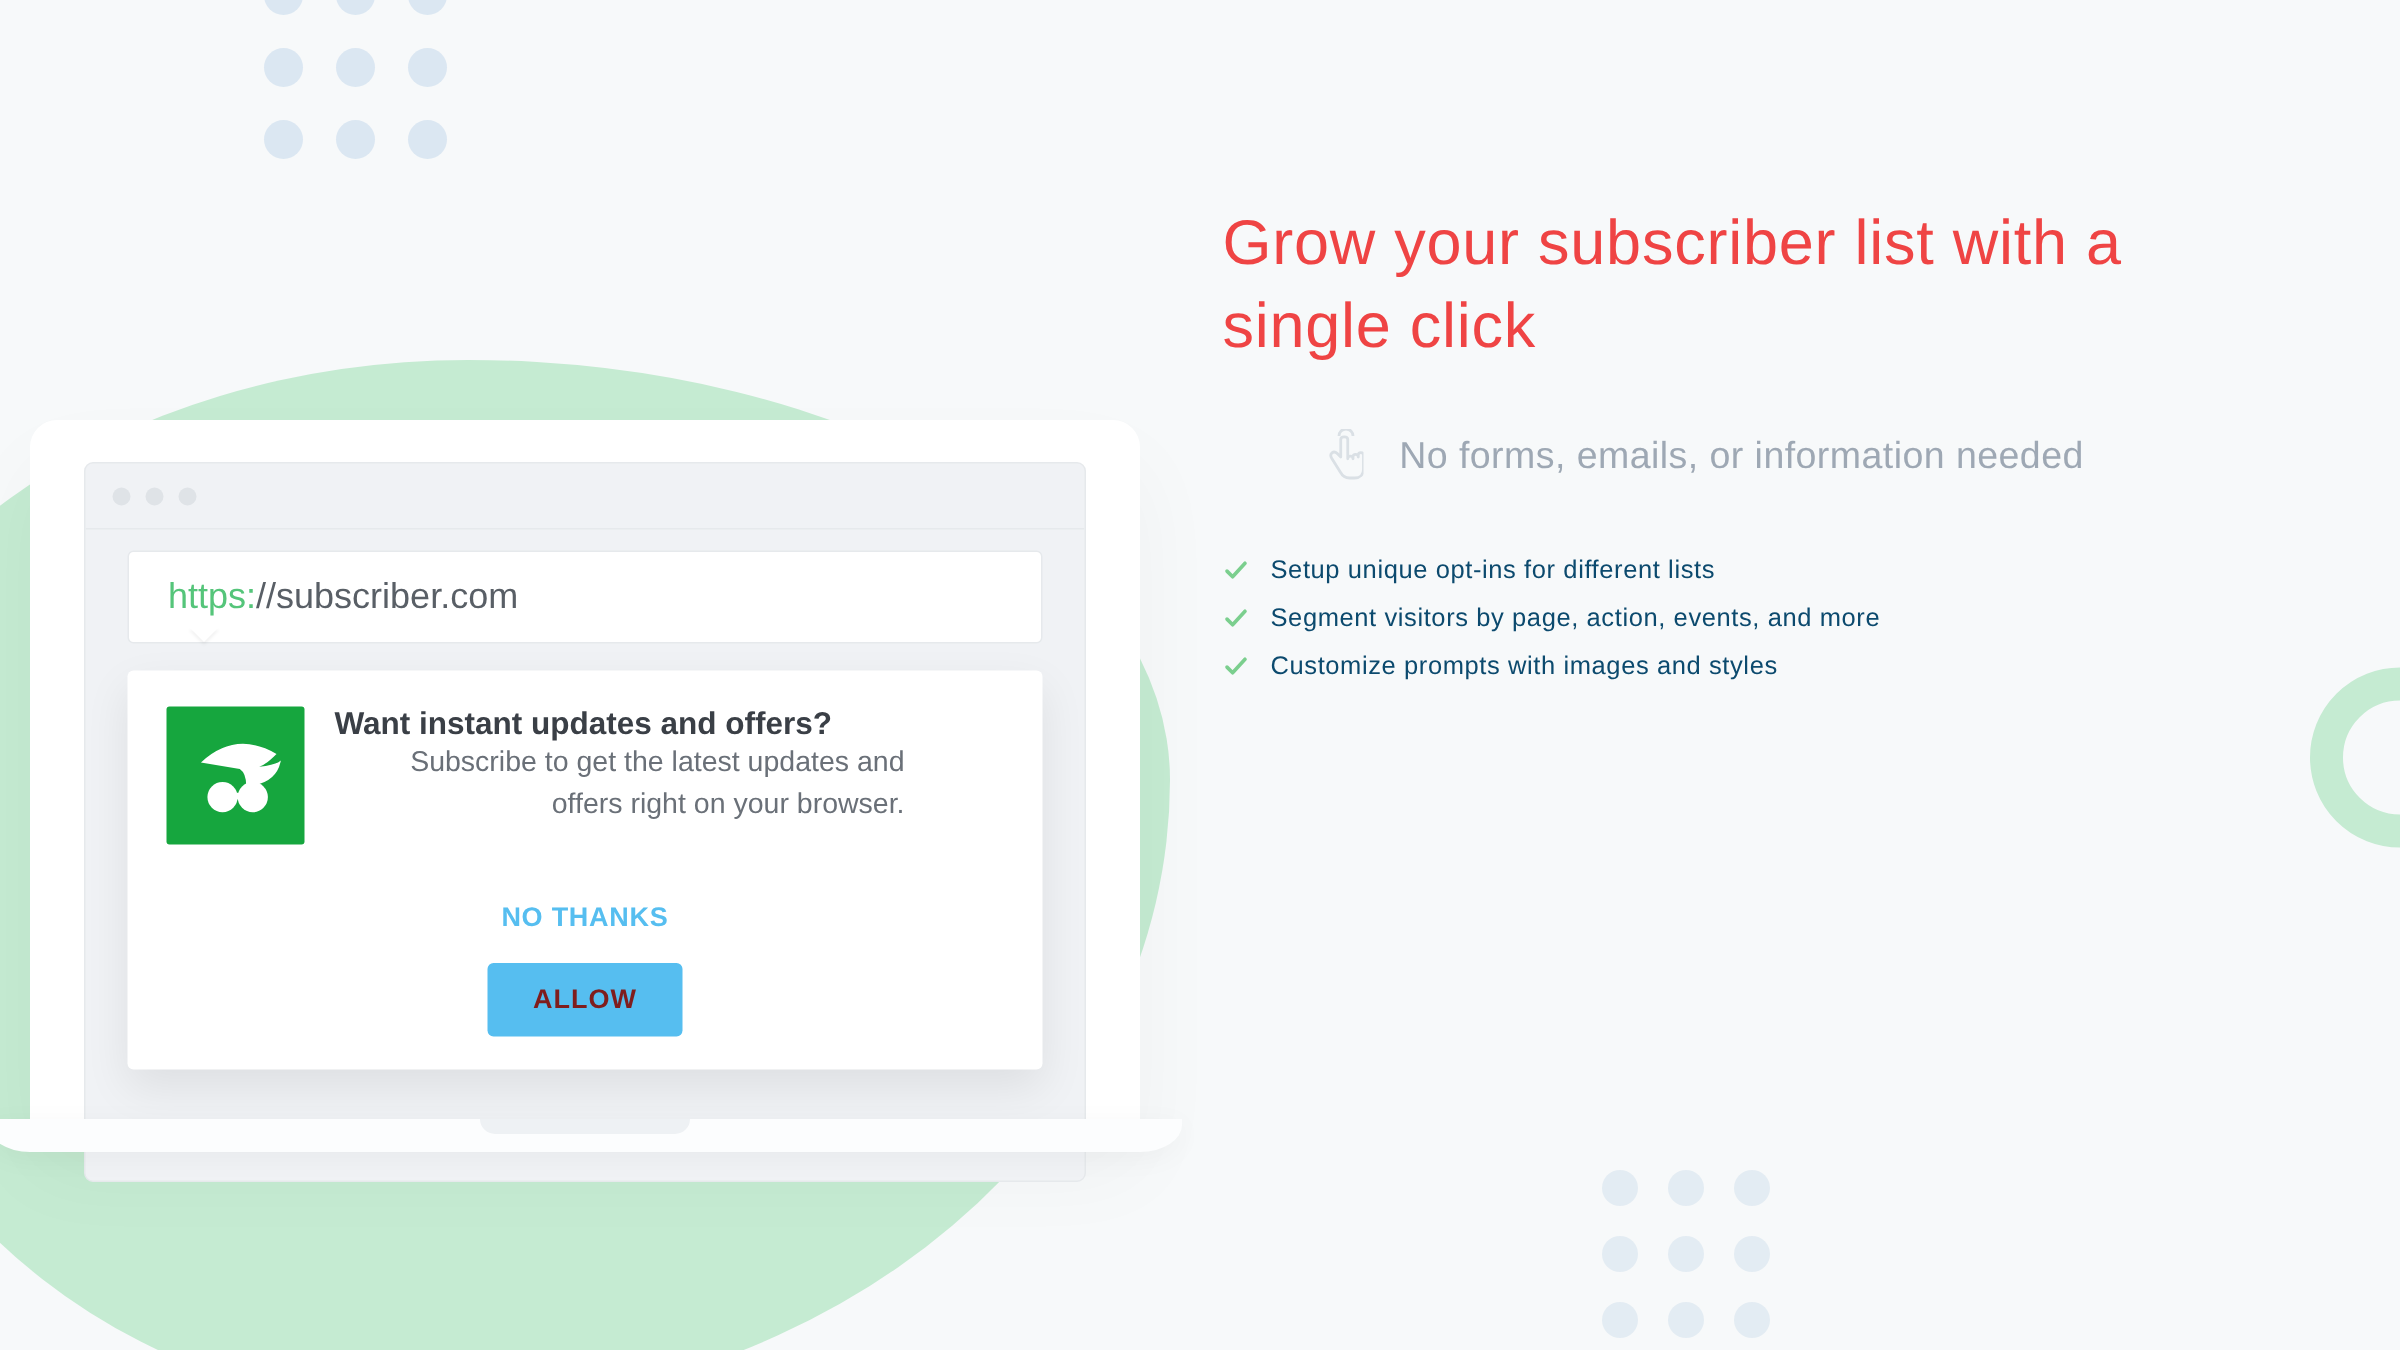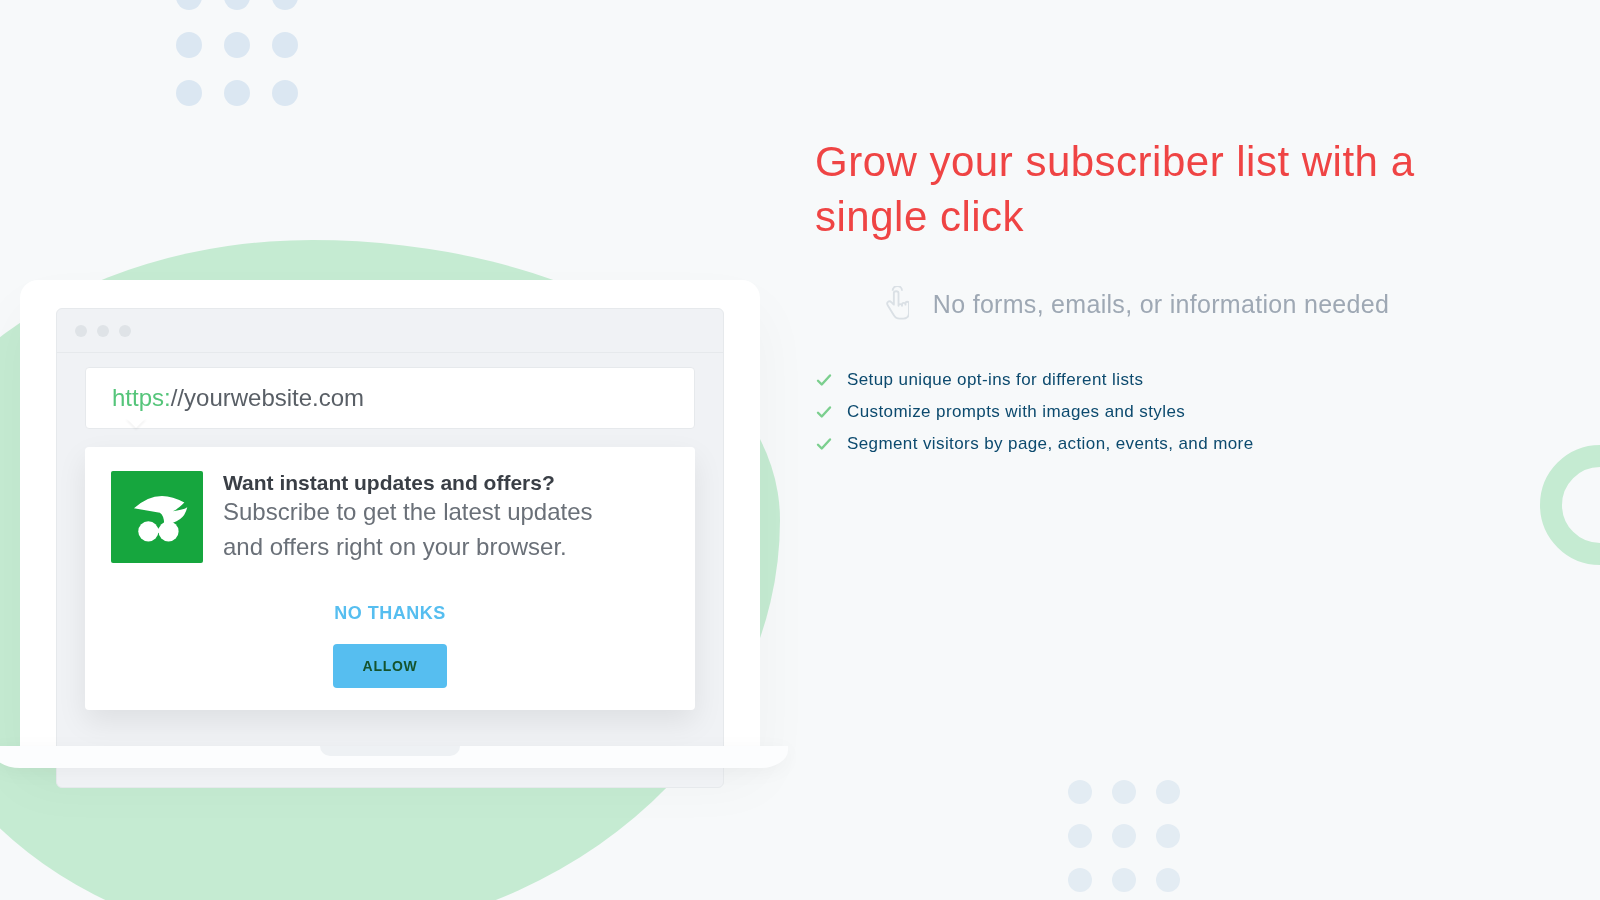--- a/index.html
+++ b/index.html
@@ -89,24 +89,24 @@
   box-shadow: 0 12px 30px rgba(0,0,0,0.08);
   padding: 24px 26px 22px 26px;
 }
 .prompt-top { display:flex; gap:20px; }
 .prompt-logo {
   width: 92px; height: 92px; background:#16a63e; border-radius:2px;
   display:flex; align-items:center; justify-content:center;
   flex-shrink:0;
 }
 .prompt-title { font-size: 21px; font-weight: 600; color:#3a3f46; margin-bottom:0; }
-.prompt-body { font-size: 24px; color:#6a7078; line-height:1.45; max-width:380px; }
+.prompt-body { font-size: 19px; color:#6a7078; line-height:1.45; max-width:380px;text-align:right; }
 .prompt-actions { display:flex; justify-content:flex-end; gap:10px; margin-top:28px; align-items:center;flex-direction:column;}
 .btn-deny { color:#56bef0; font-size:18px; font-weight:600; letter-spacing:0.5px; padding:10px 22px; background:none; border:none; cursor:pointer;}
-.btn-allow { background:#56bef0; color:#14532d; font-size:14px; font-weight:600; letter-spacing:0.7px; padding:14px 30px; border:none; border-radius:4px; cursor:pointer;}
+.btn-allow { background:#56bef0; color:#7f1d1d; font-size:18px; font-weight:600; letter-spacing:0.7px; padding:14px 30px; border:none; border-radius:4px; cursor:pointer;}
 
 .copy { position:absolute; left:815px; top:135px; width:640px; }
 .hline { font-size:42px; line-height:1.3; color:#ef4444; font-weight:400; letter-spacing:0.5px; }
 .sub-row { display:flex; align-items:center; gap:24px; margin-top:42px;justify-content:center; }
 .sub { font-size:25px; color:#9ea8b4; letter-spacing:0.3px; }
 .tap-icon { width:28px; opacity:.45; }
 .feat-list { margin-top:46px; display:flex; flex-direction:column; gap:12px; }
 .feat { display:flex; align-items:center; gap:14px; }
 .check-icon { width:18px; height:18px; flex-shrink:0; }
 .feat-text { font-size:17px; color:#0c4a6e; letter-spacing:0.4px; }
@@ -142,21 +142,21 @@
 <div class="laptop">
   <div class="laptop-screen-outer">
     <div class="browser">
       <div class="browser-header">
         <span class="win-dot"></span>
         <span class="win-dot"></span>
         <span class="win-dot"></span>
       </div>
       <div class="addr">
         <span class="scheme">https:</span>
-          <span>//yourwebsite.com</span>
+          <span>//subscriber.com</span>
       </div>
       <div class="prompt">
         <div class="prompt-top">
           <div class="prompt-logo">
             <svg viewBox="0 0 100 100" width="72" height="72">
               <path d="M18 38 Q50 8 88 30 Q78 40 72 42 Q88 40 92 36 Q88 58 60 60 Q60 48 54 44" fill="#fff"></path>
               <circle cx="38" cy="70" r="14" fill="#fff"></circle>
               <circle cx="66" cy="70" r="14" fill="#fff"></circle>
               <rect x="48" y="66" width="8" height="6" fill="#fff"></rect>
             </svg>
@@ -189,22 +189,22 @@
     <div class="feat">
       <svg class="check-icon" viewBox="0 0 24 24">
           <path d="M4 13 l5 5 L20 6" fill="none" stroke="#7bcf8e" stroke-width="3.2" stroke-linecap="round" stroke-linejoin="round"></path>
         </svg>
       <span class="feat-text">Setup unique opt-ins for different lists</span>
     </div>
     <div class="feat">
       <svg class="check-icon" viewBox="0 0 24 24">
           <path d="M4 13 l5 5 L20 6" fill="none" stroke="#7bcf8e" stroke-width="3.2" stroke-linecap="round" stroke-linejoin="round"></path>
         </svg>
-      <span class="feat-text">Customize prompts with images and styles</span>
+      <span class="feat-text">Segment visitors by page, action, events, and more</span>
     </div>
     <div class="feat">
       <svg class="check-icon" viewBox="0 0 24 24">
           <path d="M4 13 l5 5 L20 6" fill="none" stroke="#7bcf8e" stroke-width="3.2" stroke-linecap="round" stroke-linejoin="round"></path>
         </svg>
-      <span class="feat-text">Segment visitors by page, action, events, and more</span>
+      <span class="feat-text">Customize prompts with images and styles</span>
     </div>
   </div>
 </div>
 
 </body></html>

